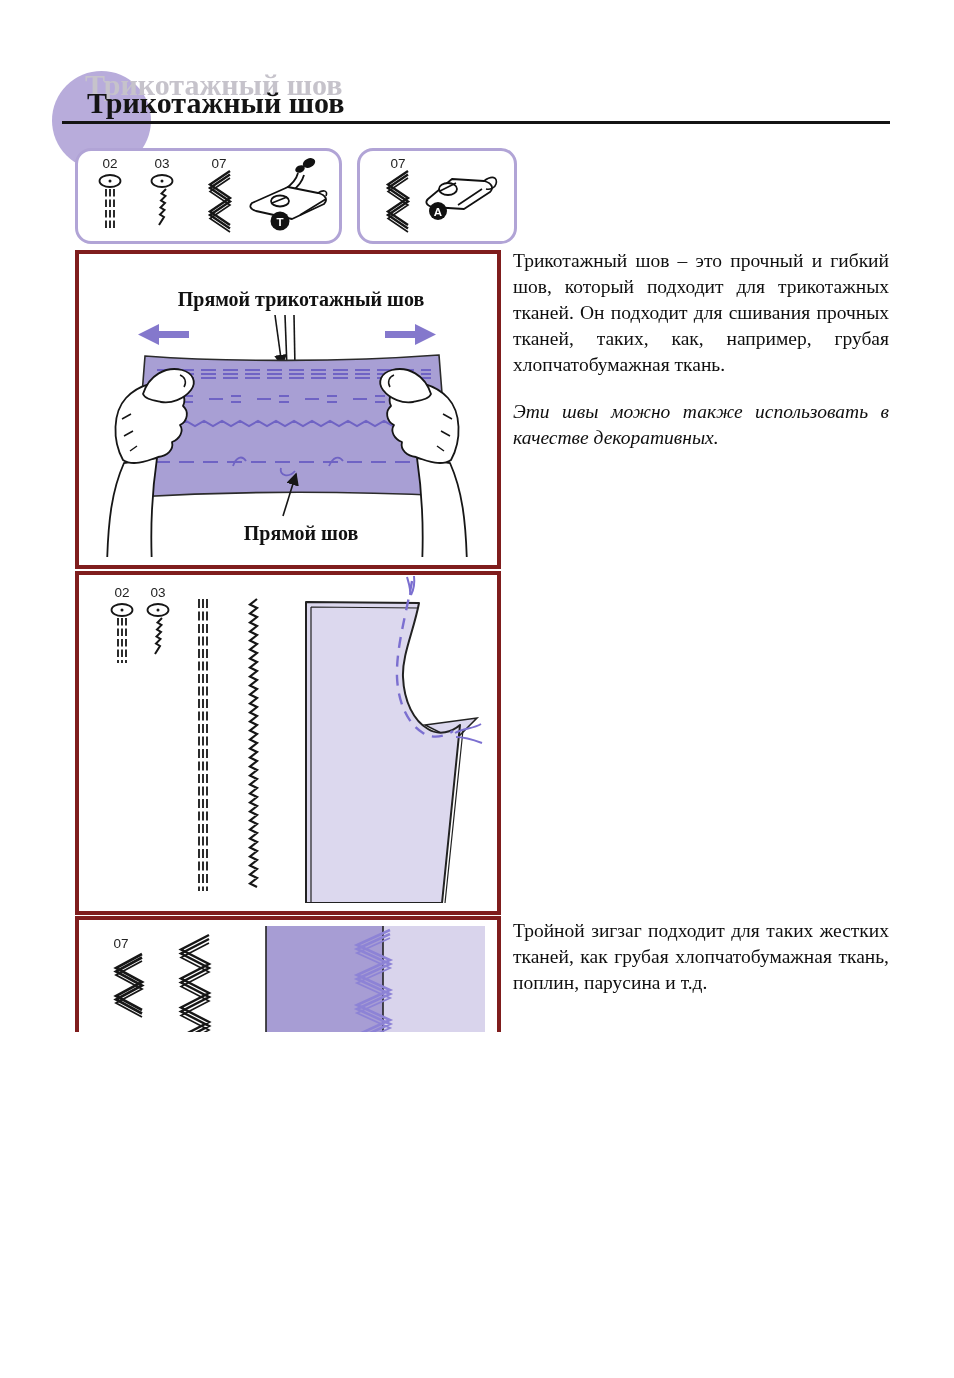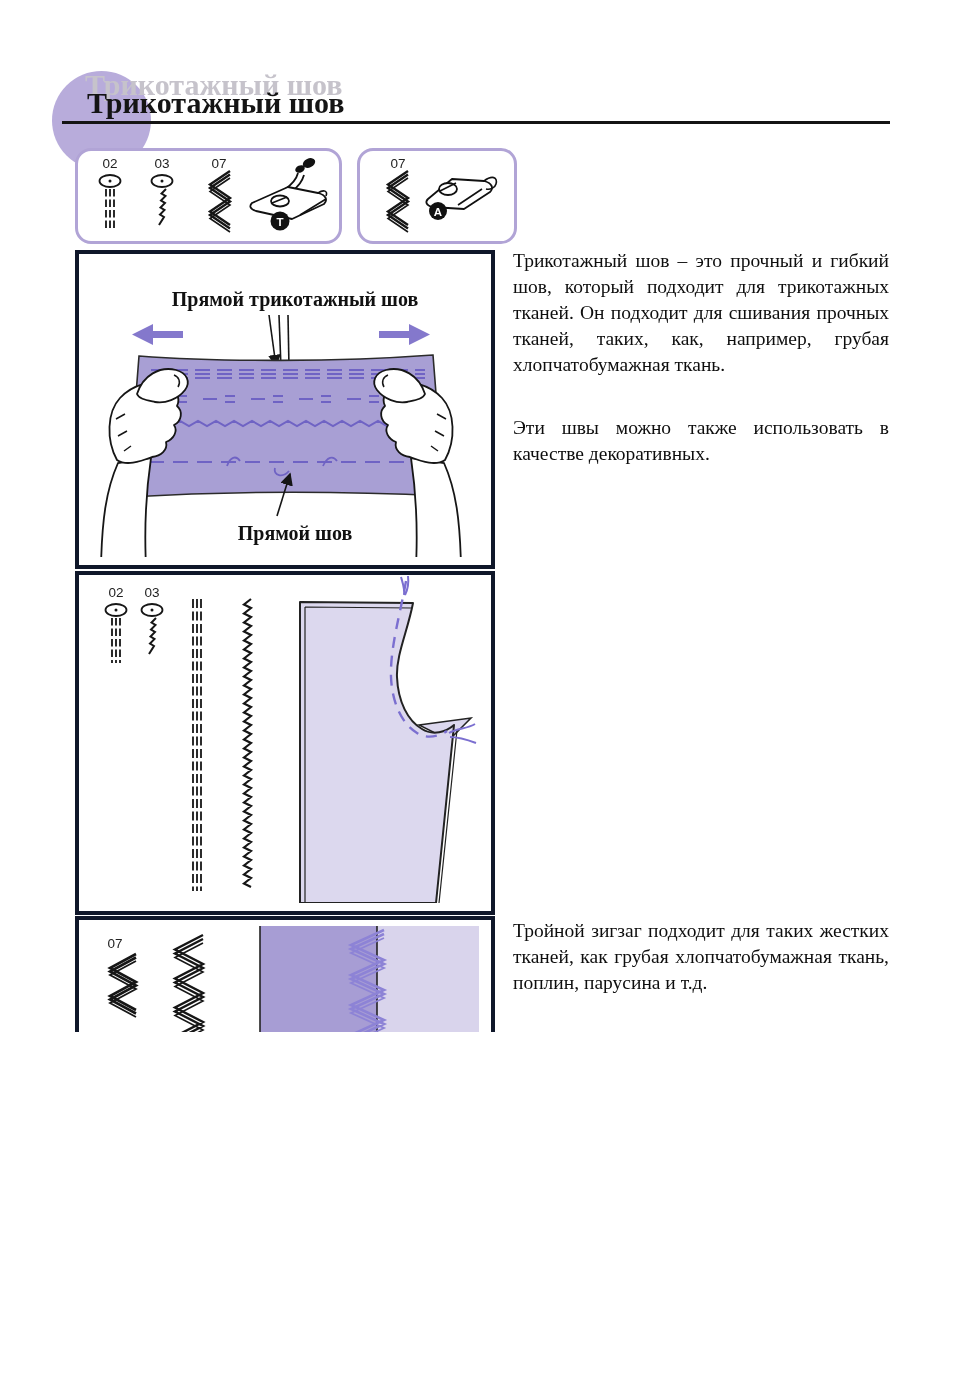--- a/index.html
+++ b/index.html
@@ -11,29 +11,29 @@
   .hdr-ghost{position:absolute;left:85px;top:68px;font-size:30px;font-weight:bold;color:#c6c3cb;
         white-space:nowrap;}
   .hdr-title{position:absolute;left:87px;top:86px;font-size:30px;font-weight:bold;color:#141414;
         white-space:nowrap;}
   .hdr-rule{position:absolute;left:62px;top:121px;width:828px;height:3px;background:#141414;}
   
   .legend{position:absolute;background:#fff;border:3px solid #b1a4d6;border-radius:16px;}
   .legend.b1{left:75px;top:148px;width:261px;height:90px;}
   .legend.b2{left:357px;top:148px;width:154px;height:90px;}
   
-  .figbox{position:absolute;background:#fff;border:4px solid #0f172a;}
+  .figbox{position:absolute;background:#fff;border:4px solid #7f1d1d;padding-left:6px;}
   .fig1{left:75px;top:250px;width:412px;height:311px;}
   .fig2{left:75px;top:571px;width:412px;height:336px;}
   .fig3{left:75px;top:916px;width:412px;height:336px;}
   .figbox svg,.legend svg{display:block;}
   
   .para{position:absolute;left:513px;width:376px;text-align:justify;
         font-size:19.5px;line-height:26px;color:#0e0e0e;}
-  .p1{top:248px;} .p2{top:415px;} .p3{top:570px;} .p4{top:918px;}
+  .p1{top:248px;} .p2{top:399px;font-style:italic;} .p3{top:570px;} .p4{top:918px;}
   
   .foot-rule{position:absolute;left:73px;top:1286px;width:808px;height:2px;background:#161616;}
   .page-num{position:absolute;left:73px;top:1293px;width:808px;text-align:center;
         font-family:"Liberation Sans",sans-serif;font-weight:bold;
         font-size:25px;color:#161616;}
   svg text{font-family:"Liberation Sans",sans-serif;}
   .sv-label{font-family:"Liberation Serif",serif;font-weight:bold;}
 </style>
 </head>
 <body>

